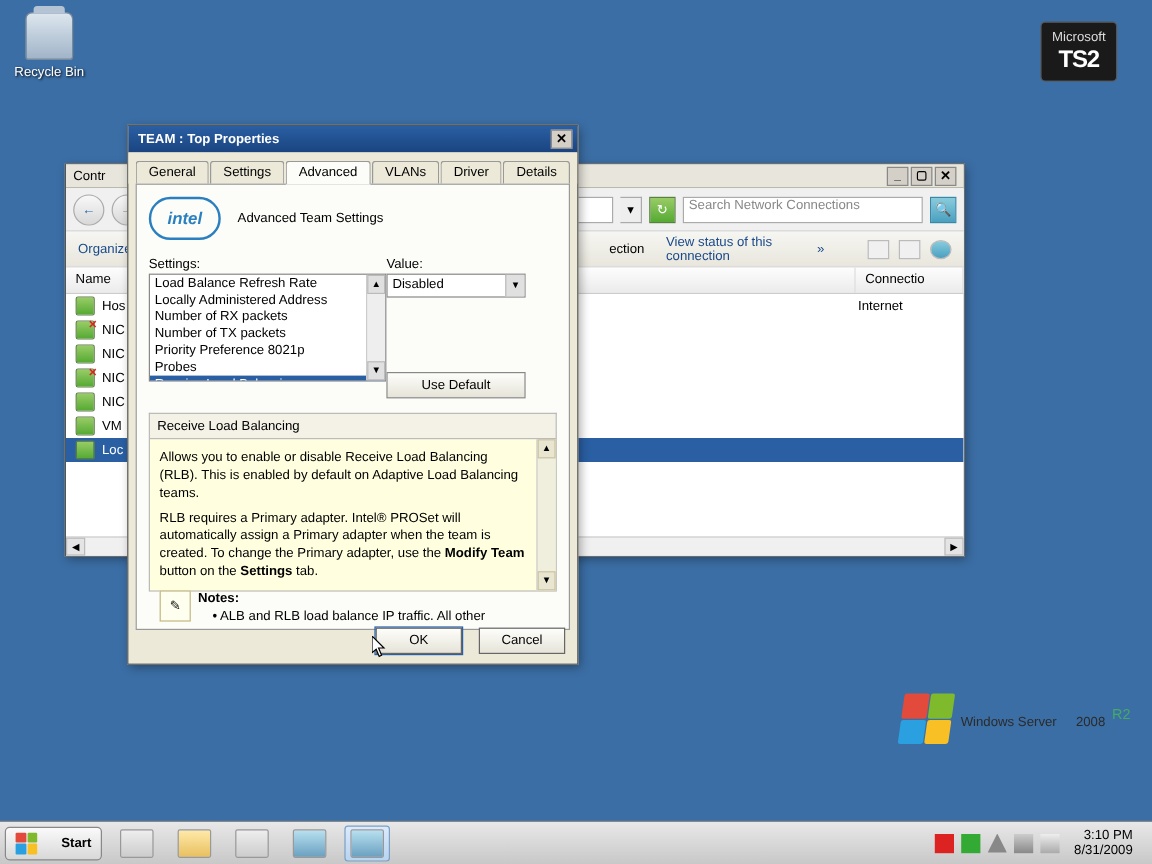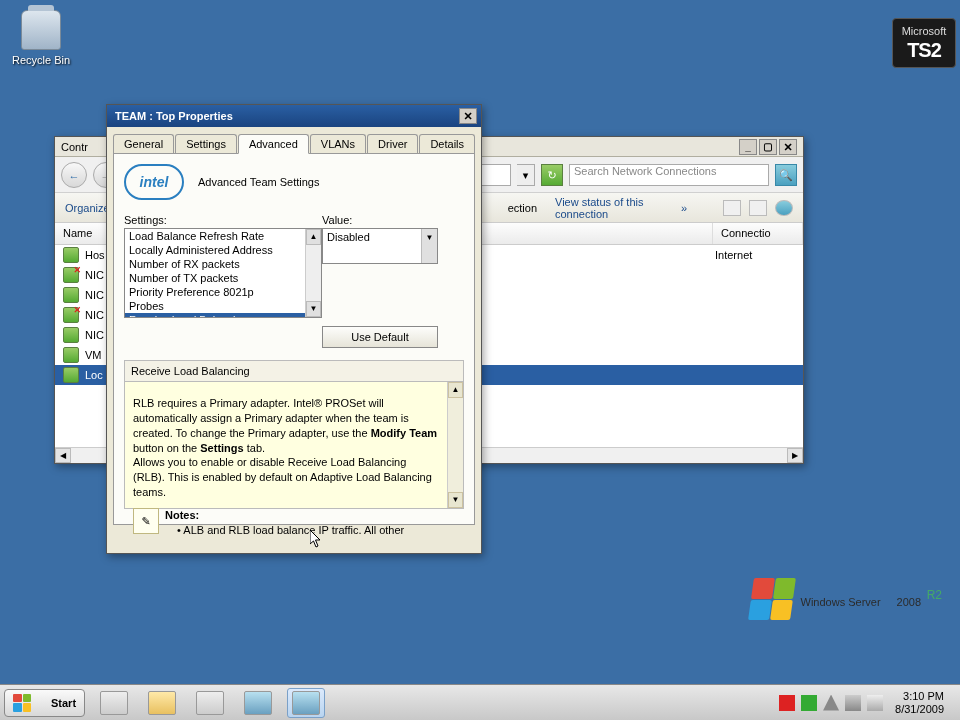--- a/index.html
+++ b/index.html
@@ -7,21 +7,21 @@
 body { background: #3b6ea5; position: relative; }
 
 
 .desktop-icon { position: absolute; width: 70px; text-align: center; color: #fff; cursor: pointer; }
 .desktop-icon .icon { width: 40px; height: 40px; margin: 0 auto 4px; }
 .recycle-bin-icon { background: linear-gradient(#dde6ee,#a0b4c8); border-radius: 6px 6px 3px 3px; border: 1px solid #7a8a99; position: relative; }
 .recycle-bin-icon::after { content:""; position:absolute; top:-6px; left:6px; right:6px; height:6px; background:#b4c4d4; border-radius:3px 3px 0 0; }
 .desktop-icon span { text-shadow: 1px 1px 2px #000; }
 
 
-.ts2-badge { position:absolute; top:18px; right:4px; width:64px; height:50px; background:#1a1a1a; border:1px solid #555; color:#ddd; text-align:center; padding-top:6px; font-size:9px; line-height:1.2; border-radius:4px; }
+.ts2-badge { position:absolute; top:18px; right:29px; width:64px; height:50px; background:#1a1a1a; border:1px solid #555; color:#ddd; text-align:center; padding-top:6px; font-size:9px; line-height:1.2; border-radius:4px; }
 .ts2-badge .b { font-size:20px; font-weight:bold; color:#fff; letter-spacing:-1px; }
 
 
 .ws-logo { position:absolute; right:18px; bottom:100px; display:flex; align-items:center; }
 .ws-flag { width:42px; height:42px; margin-right:8px; display:grid; grid-template-columns:1fr 1fr; grid-template-rows:1fr 1fr; gap:1px; transform:skewX(-8deg); }
 .ws-flag div { border-radius:2px; }
 .ws-text { font-size:20px; color:#2b2b2b; }
 .ws-text .thin { font-weight:300; }
 .ws-text .year { font-weight:300; margin-left:16px; }
 .ws-text .r2 { font-size:12px; vertical-align:top; color:#4a6; }
@@ -77,21 +77,21 @@
 .intel-logo { width:60px; height:36px; border:2px solid #2a7fc0; border-radius:18px; color:#2a7fc0; text-align:center; line-height:32px; font-style:italic; font-weight:bold; font-size:14px; }
 .two-col { display:flex; }
 .lbl { margin-bottom:2px; }
 .settings-list { width:198px; height:90px; border:1px solid #888; background:#fff; overflow:hidden; position:relative; }
 .settings-list .item { padding:1px 4px; cursor:pointer; white-space:nowrap; }
 .settings-list .item.sel { background:#2a5fa3; color:#fff; }
 .settings-list .sb { position:absolute; right:0; top:0; bottom:0; width:16px; background:#eee; border-left:1px solid #ccc; display:flex; flex-direction:column; }
 .settings-list .sb .ar { height:16px; background:#e0e0e0; border:1px solid #bbb; text-align:center; line-height:14px; font-size:8px; }
 .settings-list .sb .thumb { flex:1; }
 .val-col { flex:1; }
-.combo { width:116px; height:36px; border:1px solid #888; background:#fff; display:flex; }
+.combo { width:116px; height:20px; border:1px solid #888; background:#fff; display:flex; }
 .combo .txt { flex:1; padding:2px 4px; }
 .combo .dd { width:16px; background:#e0e0e0; border-left:1px solid #bbb; text-align:center; line-height:18px; font-size:8px; }
 .use-default { width:116px; height:22px; margin-top:62px; border:1px solid #888; background:linear-gradient(#fdfdfb,#e6e4d8); cursor:pointer; }
 .group-title { margin-top:12px; border:1px solid #bbb; border-bottom:none; padding:4px 6px; background:#f4f2e6; }
 .desc-box { border:1px solid #bbb; background:#ffffe0; height:128px; padding:8px 22px 8px 8px; position:relative; font-size:11px; line-height:1.35; }
 .desc-box .sb { position:absolute; right:0; top:0; bottom:0; width:16px; background:#f0eedc; border-left:1px solid #ccc; display:flex; flex-direction:column; }
 .desc-box .sb .ar { height:16px; background:#e8e6d0; border:1px solid #ccc2a0; text-align:center; line-height:14px; font-size:8px; }
 .desc-box .notes-icon { width:26px; height:26px; border:1px solid #c0b880; background:#fffff0; display:inline-block; vertical-align:top; margin-right:6px; text-align:center; line-height:24px; }
 .dlg-btns { position:absolute; right:10px; bottom:8px; display:flex; gap:14px; }
 .dlg-btn { width:72px; height:22px; border:1px solid #666; background:linear-gradient(#fdfdfb,#e6e4d8); cursor:pointer; }
@@ -268,37 +268,41 @@
         <div class="lbl">Value:</div>
         <div class="combo">
           <div class="txt">Disabled</div>
           <div class="dd">▼</div>
         </div>
         <button class="use-default">Use Default</button>
       </div>
     </div>
     <div class="group-title">Receive Load Balancing</div>
     <div class="desc-box">
+      <p>Allows you to enable or disable Receive Load Balancing (RLB). This is enabled by default on Adaptive Load Balancing teams.</p>
       <p style="margin-top:6px;">
         <span>RLB requires a Primary adapter. Intel® PROSet will automatically assign a Primary adapter when the team is created. To change the Primary adapter, use the </span><b>Modify Team</b><span> button on the </span><b>Settings</b><span> tab.</span>
       </p>
-      <p>Allows you to enable or disable Receive Load Balancing (RLB). This is enabled by default on Adaptive Load Balancing teams.</p>
       <div style="margin-top:8px; display:flex;">
         <span class="notes-icon">✎</span>
         <div>
           <b>Notes:</b>
           <div style="margin-left:12px;">• <span>ALB and RLB load balance IP traffic. All other</span></div>
         </div>
       </div>
       <div class="sb">
         <div class="ar">▲</div>
         <div style="flex:1"></div>
         <div class="ar">▼</div>
       </div>
     </div>
+  </div>
+  <div class="dlg-btns">
+    <button class="dlg-btn ok">OK</button>
+    <button class="dlg-btn">Cancel</button>
   </div>
 </div>
 
 <div class="cursor" style="left:310px; top:530px;">
   <svg viewBox="0 0 12 18">
       <path d="M0 0 L0 14 L3.5 11 L6 17 L8 16 L5.5 10 L10 10 Z" fill="#fff" stroke="#000" stroke-width="1"></path>
     </svg>
 </div>
 
 <div class="taskbar">

